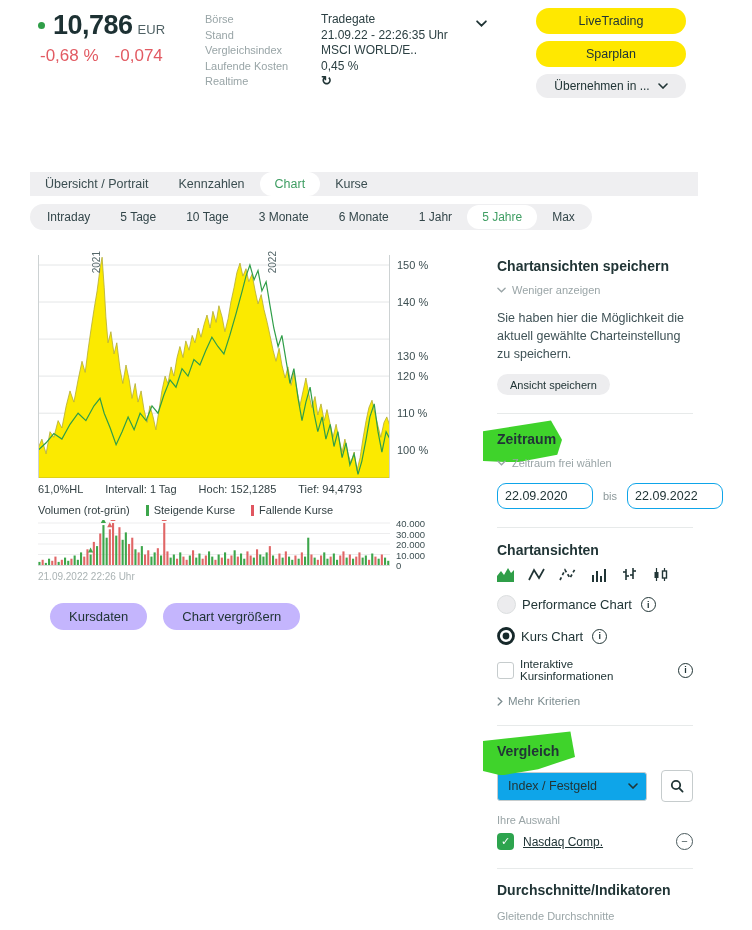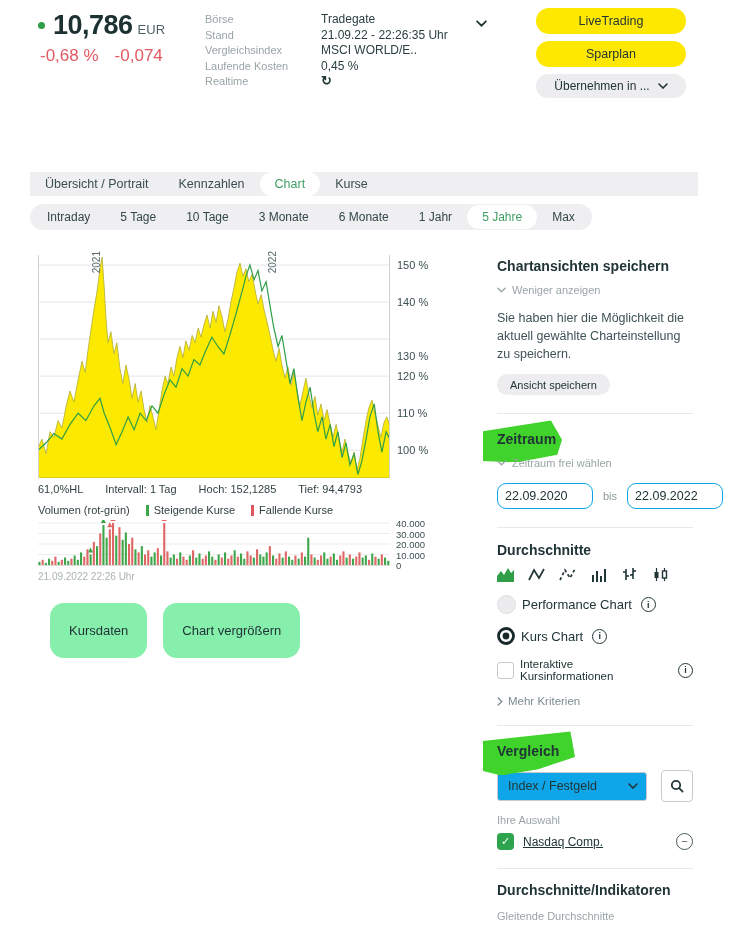--- a/index.html
+++ b/index.html
@@ -40,21 +40,21 @@
   #price-axis{position:absolute;left:359px;top:0;width:55px;height:223px;}
   #price-axis .tick{position:absolute;font-size:11px;color:#3c4e51;white-space:nowrap;}
   .stats-row{margin-top:5px;display:flex;gap:22px;font-size:11px;color:#313f42;}
   .legend-row{margin-top:9px;display:flex;align-items:center;font-size:11px;color:#313f42;}
   .sw{width:3px;height:11px;margin:0 5px 0 16px;}
   #vol-wrap{position:relative;margin-top:4px;width:352px;height:48px;}
   #vol-axis{position:absolute;left:358px;top:0;width:50px;height:48px;}
   #vol-axis .tick{position:absolute;font-size:9.5px;color:#3c4e51;white-space:nowrap;}
   .timestamp{margin-top:3px;font-size:10px;color:#aab3b4;}
   .chart-btns{margin-top:21px;display:flex;gap:16px;margin-left:12px;}
-  .pill-btn{height:27px;border-radius:14px;background:#86efac;display:inline-flex;align-items:center;padding:14px 19px;font-size:13px;color:#213536;cursor:pointer;white-space:nowrap;}
+  .pill-btn{height:27px;border-radius:14px;background:#c4b5fd;display:inline-flex;align-items:center;padding:0 19px;font-size:13px;color:#213536;cursor:pointer;white-space:nowrap;}
 
   
   .sidebar{position:absolute;left:497px;top:258px;width:196px;}
   .side-h{font-size:14px;font-weight:bold;color:#213536;margin:0;position:relative;z-index:1;}
   .toggle-link{display:flex;align-items:center;gap:6px;color:#9aa5a7;font-size:11px;margin-top:10px;cursor:pointer;position:relative;z-index:1;}
   .side-p{font-size:12.5px;line-height:1.45;color:#3f5256;margin:13px 0 0;}
   .small-pill{display:inline-flex;margin-top:11px;height:21px;border-radius:11px;background:#ededef;align-items:center;padding:0 13px;font-size:11px;color:#213536;cursor:pointer;}
   .divider{height:1px;background:#e7eaea;margin-top:18px;}
   .hl-wrap{position:relative;margin-top:17px;}
   .hl-marker{position:absolute;background:#3fd32b;z-index:0;}
@@ -357,21 +357,21 @@
         <span>Zeitraum frei wählen</span>
       </div>
     </div>
     <div class="date-row">
       <input class="date-input" value="22.09.2020" style="">
       <span class="bis">bis</span>
       <input class="date-input" value="22.09.2022" style="">
     </div>
     <div class="divider"></div>
 
-    <h2 class="side-h" style="margin-top:14px">Durchschnitte</h2>
+    <h2 class="side-h" style="margin-top:14px">Chartansichten</h2>
     <div class="icon-row">
       <span class="chart-type-icon">
         <svg width="17" height="15" viewBox="0 0 17 15">
             <polygon points="0,15 0,9 4,4 7,8 11,1 14,6 17,3 17,15" fill="#2f9e48"></polygon>
           </svg>
       </span>
       <span class="chart-type-icon">
         <svg width="17" height="15" viewBox="0 0 17 15">
             <polyline points="1,13 6,3 11,11 16,2" fill="none" stroke="#213536" stroke-width="1.7"></polyline>
           </svg>

